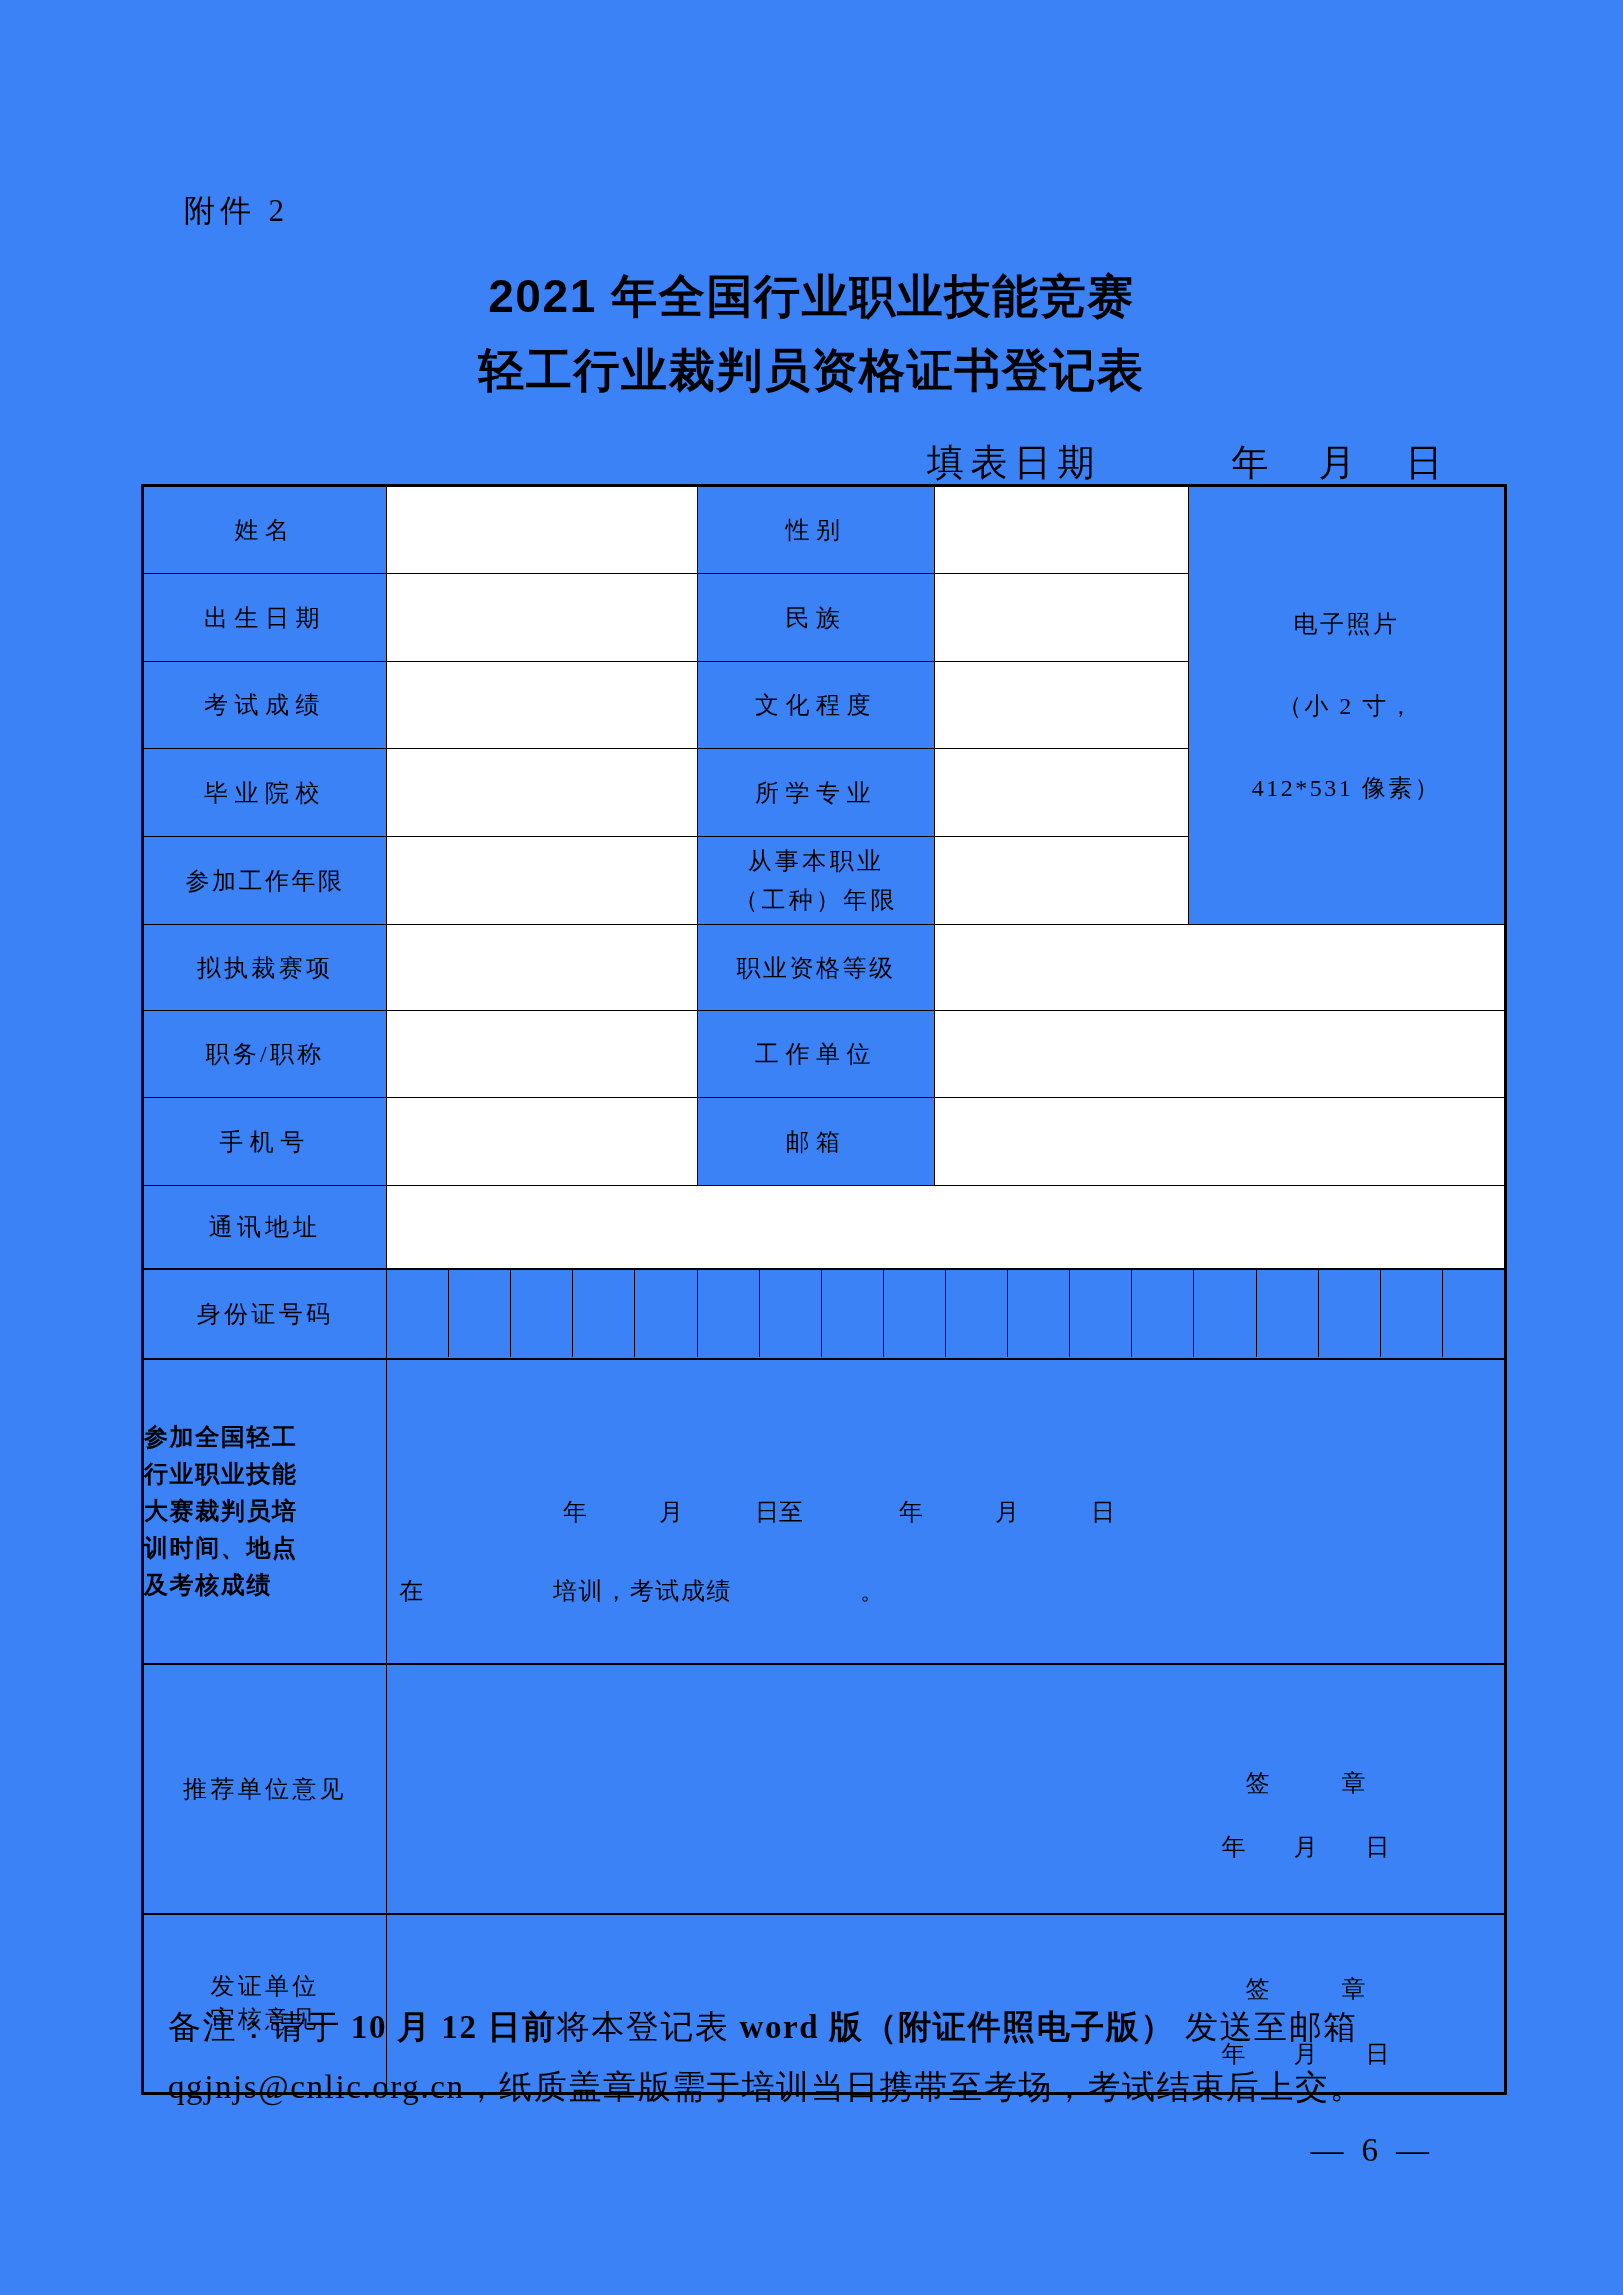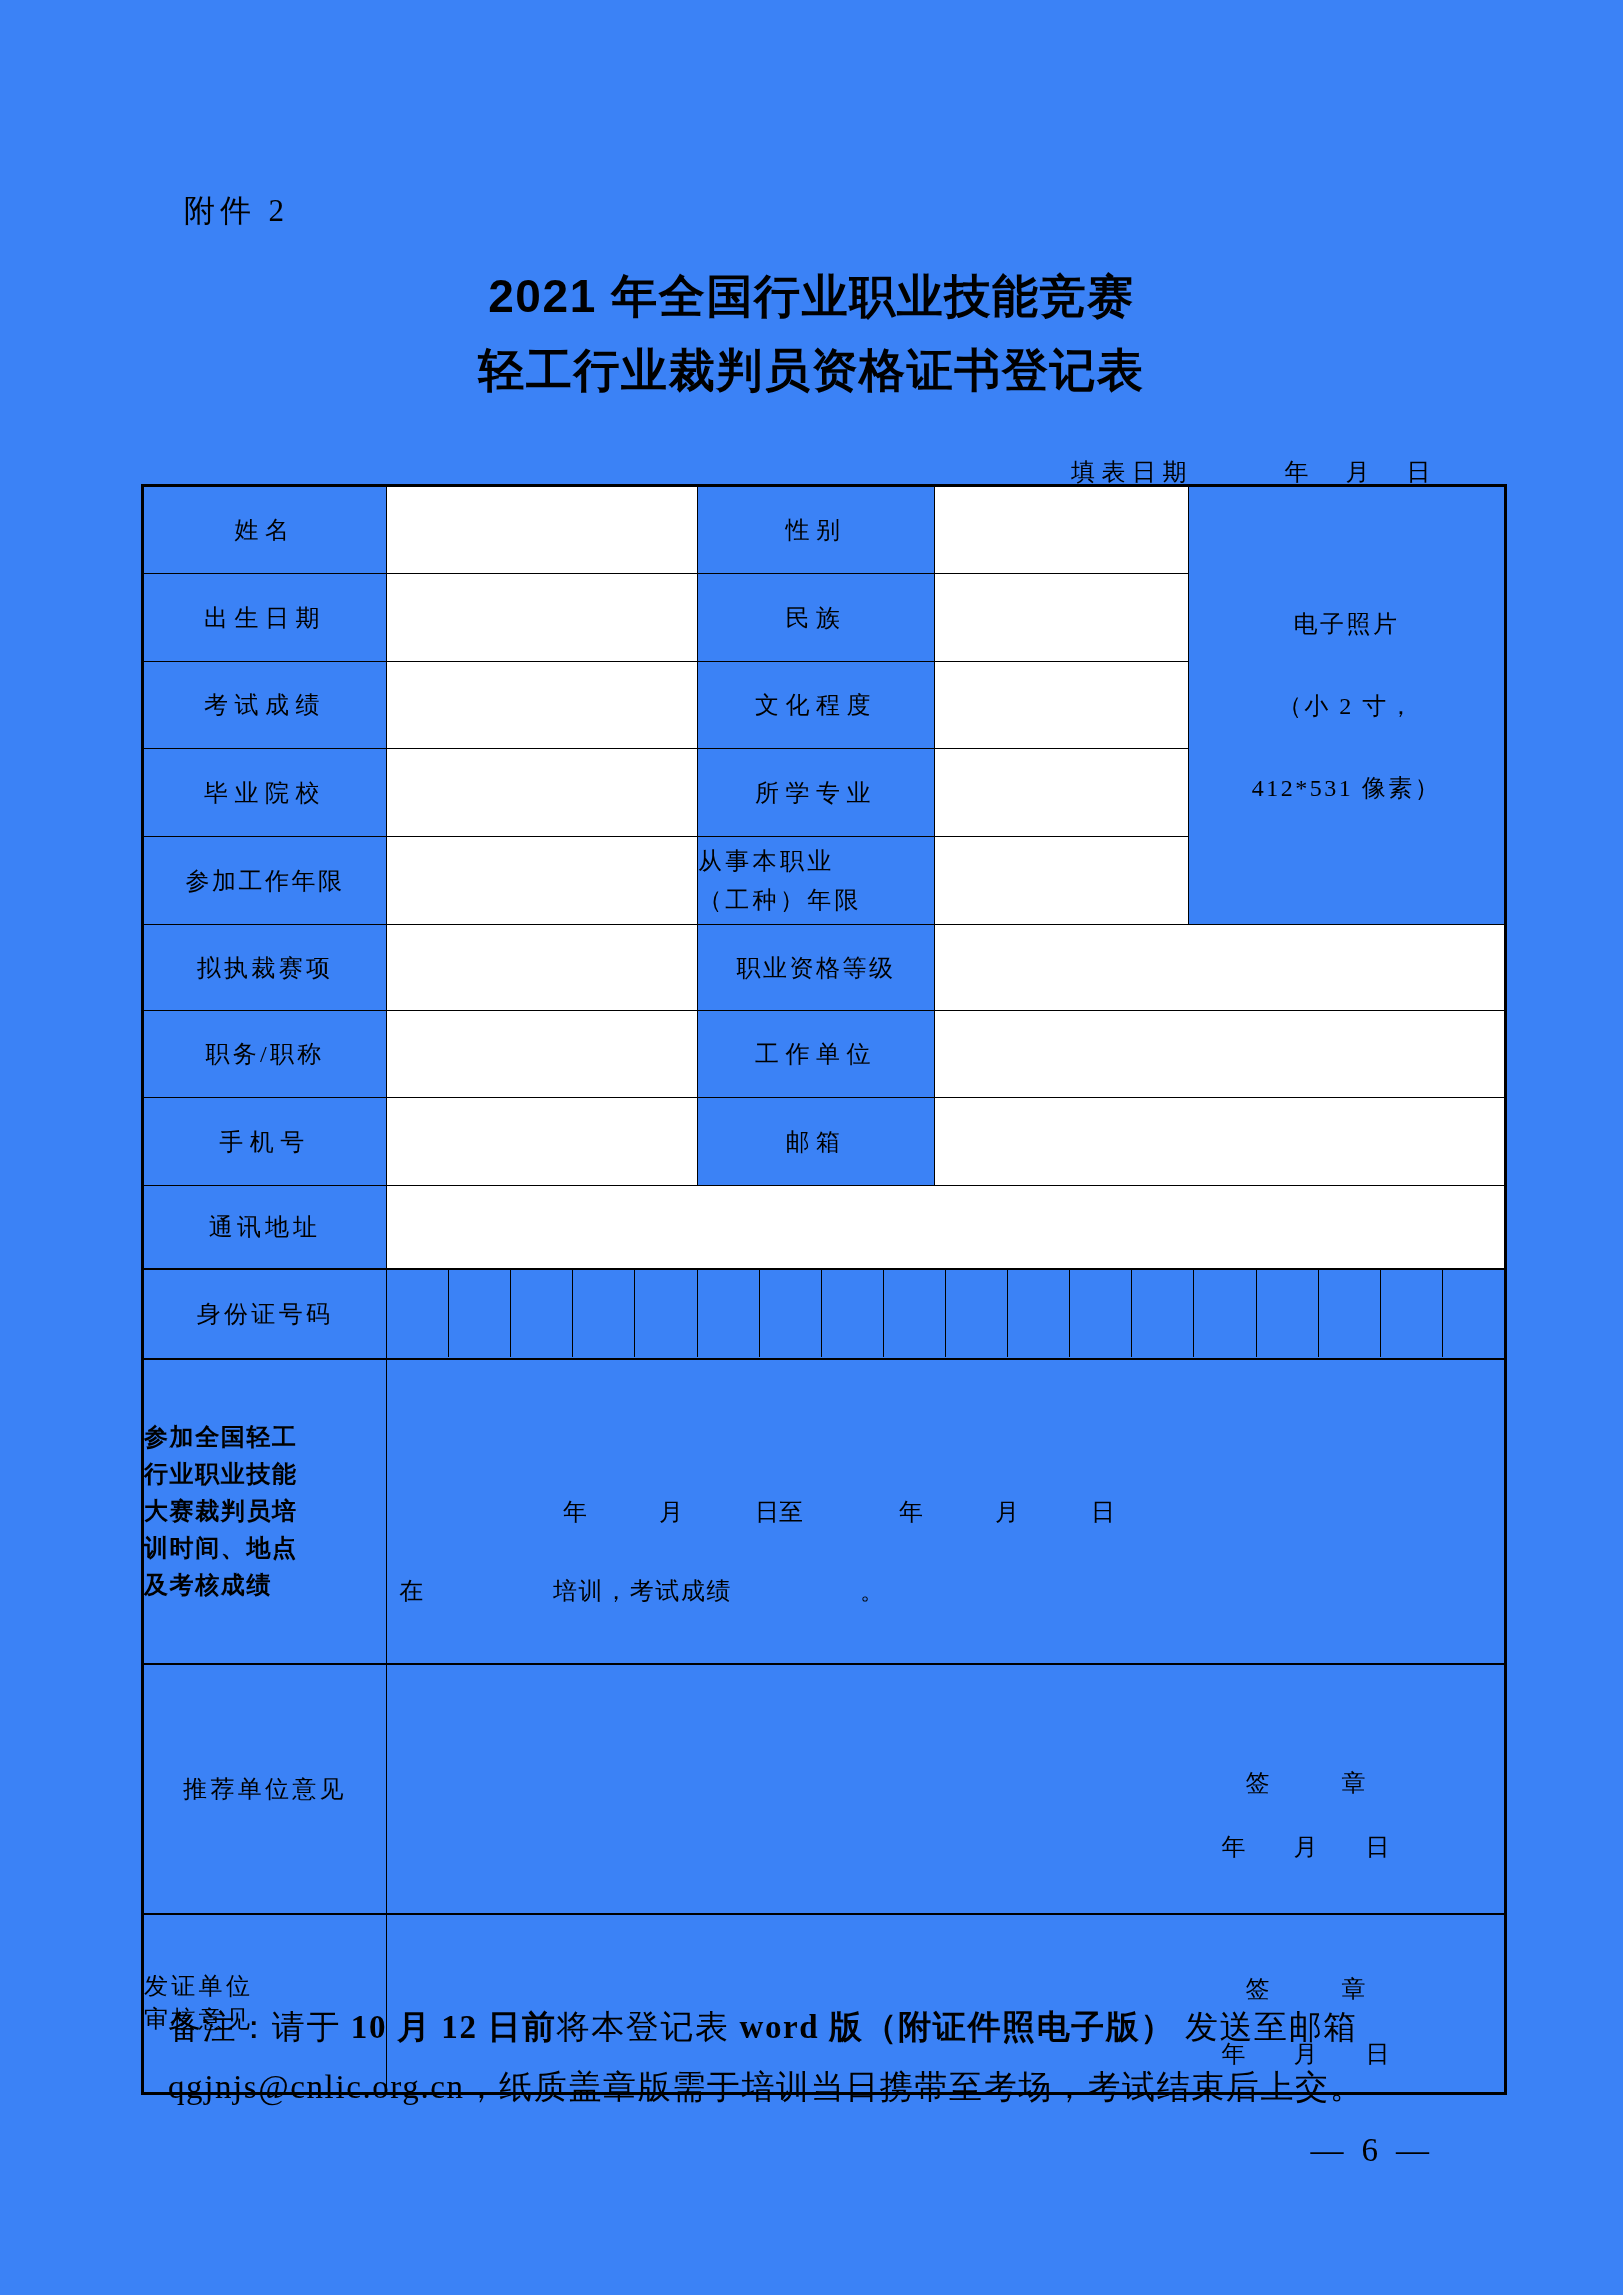--- a/index.html
+++ b/index.html
@@ -6,31 +6,31 @@
   body{width:1623px;height:2295px;position:relative;
        font-family:"Liberation Serif","DejaVu Serif",serif;color:#000;}
   .page{position:absolute;inset:0;background:#3b82f6;}
 
   .attachment{position:absolute;left:184px;top:190px;font-size:31px;letter-spacing:4.9px;}
 
   .title{position:absolute;left:0;top:259px;width:100%;text-align:center;
          font-weight:900;font-size:46px;line-height:74px;
          font-family:"Liberation Sans","DejaVu Sans",sans-serif;letter-spacing:1.6px;}
 
-  .fill-date{position:absolute;right:186px;top:438px;font-size:24px;letter-spacing:6.5px;white-space:pre;margin-top:18px;}
+  .fill-date{position:absolute;right:174px;top:438px;font-size:37px;letter-spacing:6.5px;white-space:pre;}
 
   table.form{position:absolute;left:141px;top:484px;width:1363px;
              border-collapse:collapse;table-layout:fixed;
              border:3.3px solid #000;}
   table.form td{border:1.6px solid #000;padding:0;vertical-align:middle;
                 font-size:24px;overflow:hidden;}
   tr.thick td{border-top:2.5px solid #000;}
 
   td.lbl{text-align:center;letter-spacing:6.5px;}
-  td.lbl2{letter-spacing:3.3px;white-space:pre-line;line-height:1.6;}
+  td.lbl2{text-align:center;letter-spacing:3.3px;white-space:pre-line;line-height:1.6;}
   td.val{background:#fff;}
   td.photo{text-align:center;vertical-align:top;white-space:pre-line;
            font-size:26px;letter-spacing:2.5px;line-height:82px;padding-top:128px;}
 
   td.idcells{padding:0;}
   .idwrap{display:flex;width:100%;height:87px;align-items:stretch;}
   .idbox{flex:1;border-left:1.6px solid #000;}
   .idwrap .idbox:first-child{border-left:none;}
 
   td.trainlbl{white-space:pre-line;font-size:29.5px;

